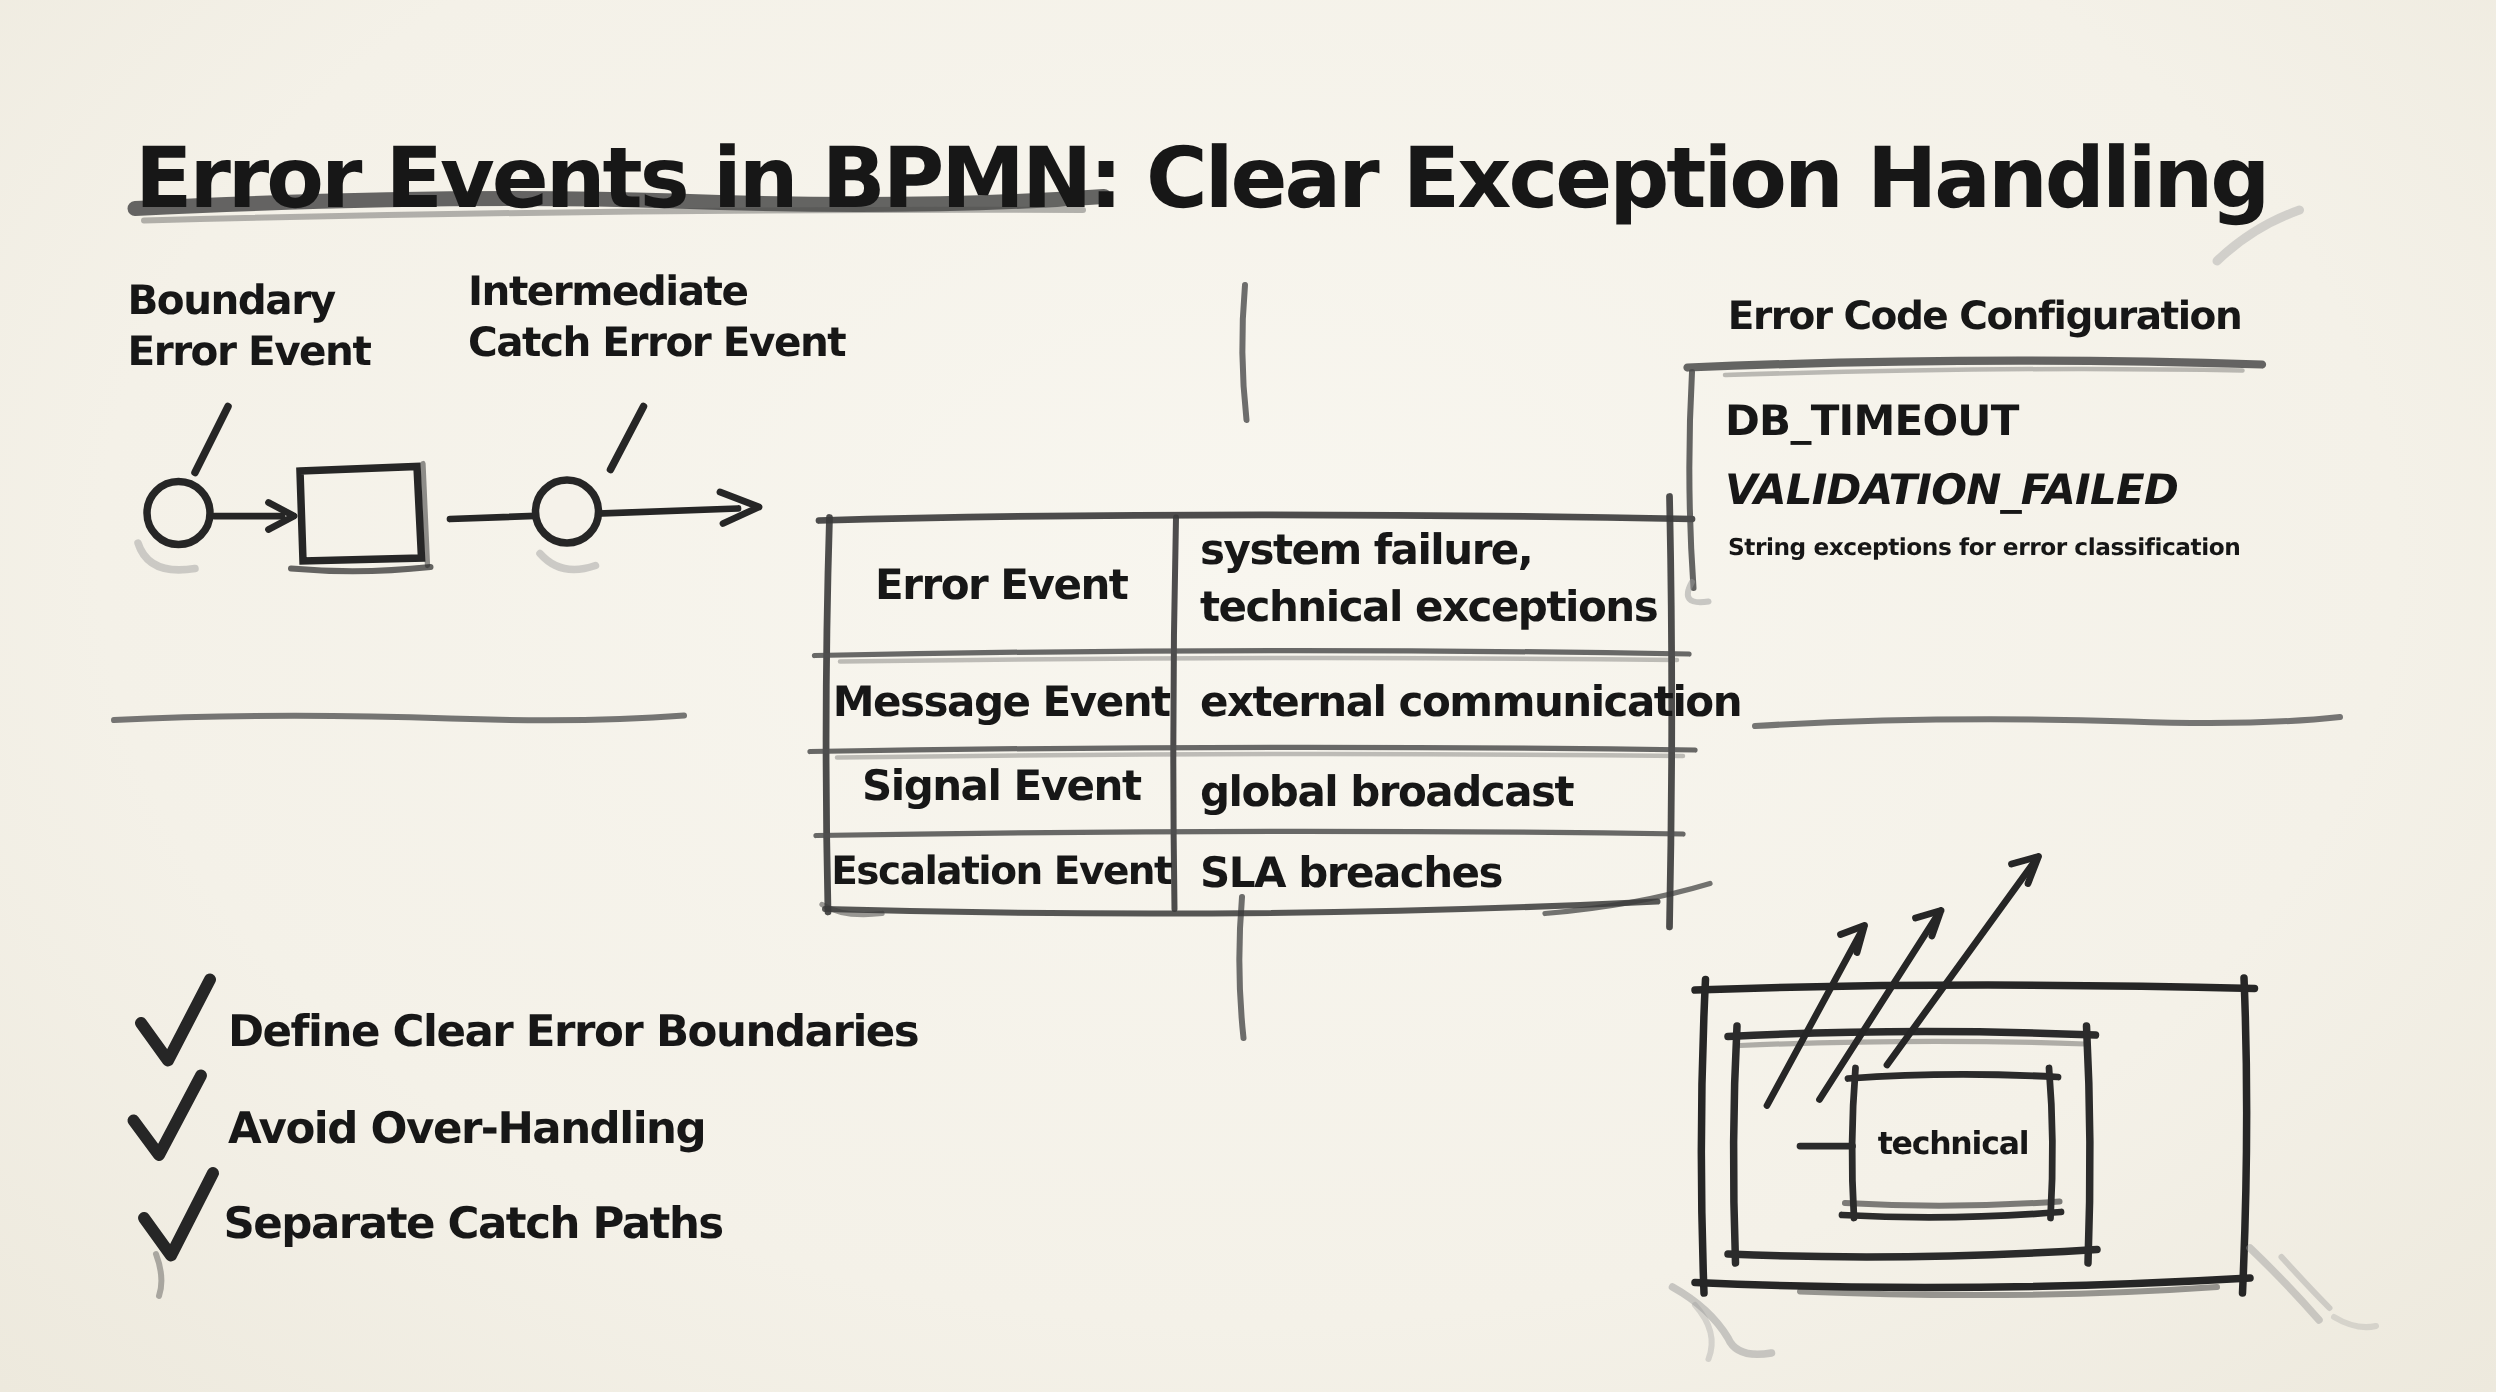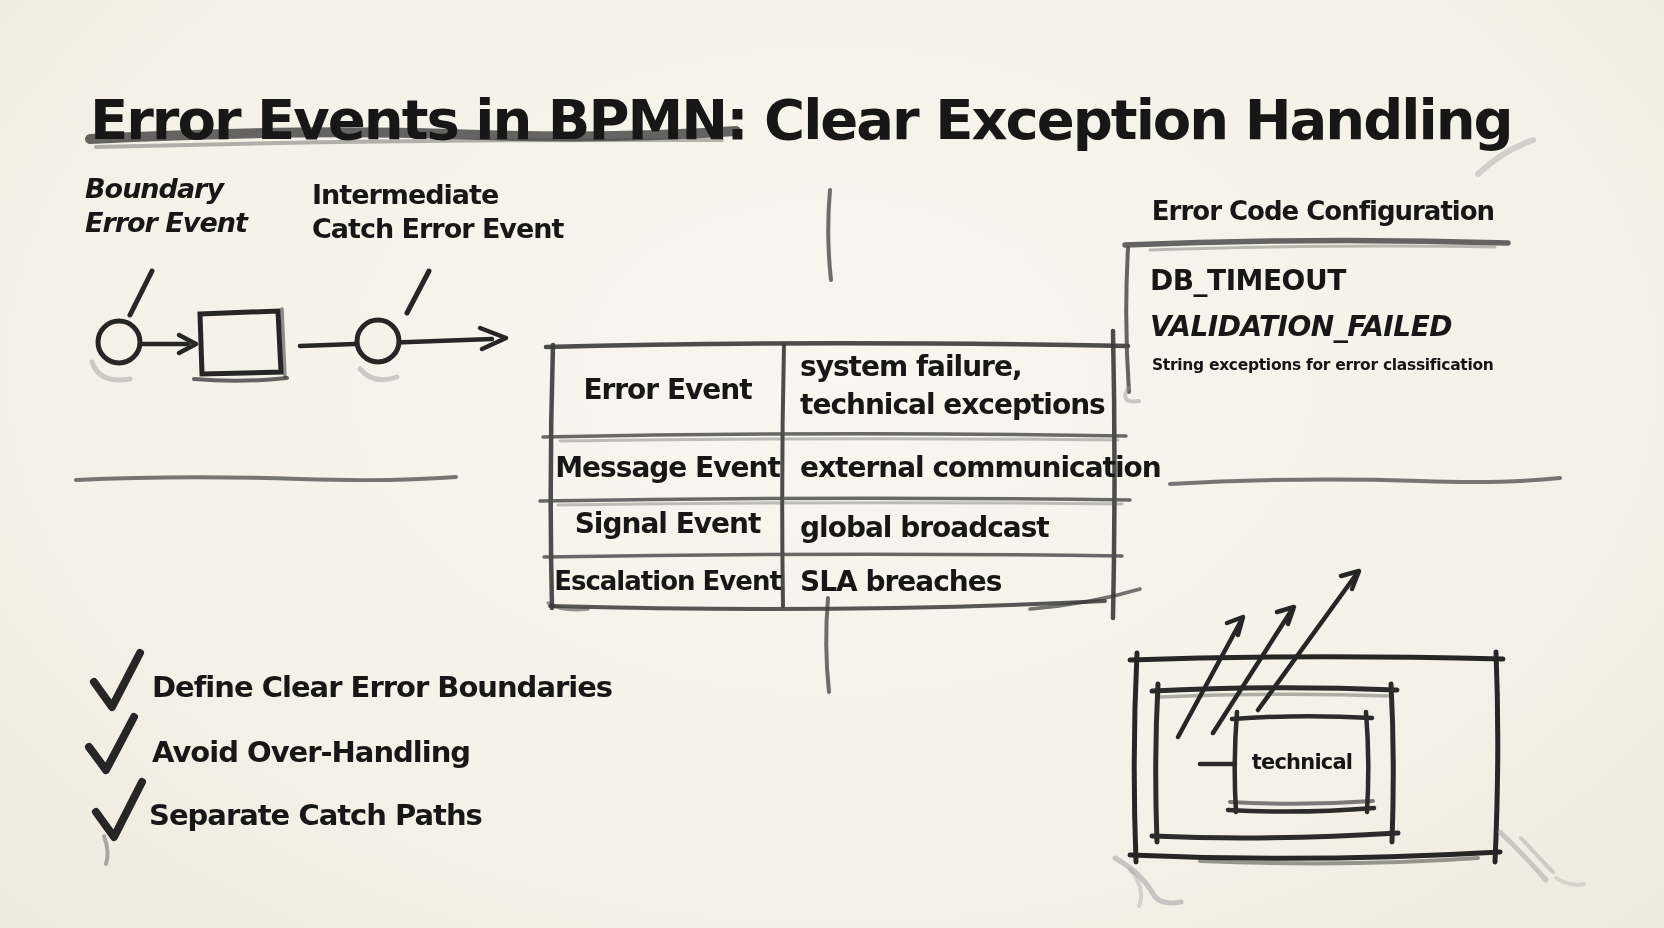--- a/index.html
+++ b/index.html
@@ -128,21 +128,21 @@
       <path d="M1115,858 Q1140,872 1152,892 Q1158,906 1181,902" stroke-width="5" opacity="0.5"></path>
       <path d="M1130,870 Q1146,888 1139,906" stroke-width="4" opacity="0.35"></path>
       <path d="M1500,832 Q1525,856 1546,880" stroke-width="5" opacity="0.45"></path>
       <path d="M1521,838 Q1541,860 1553,872" stroke-width="4" opacity="0.4"></path>
       <path d="M1556,878 Q1571,887 1584,884" stroke-width="4" opacity="0.3"></path>
     </g>
   </svg>
 
   <div class="abs t title" style="left:90px;top:56px;margin-top:31px;">Error Events in BPMN: Clear Exception Handling</div>
 
-  <div class="abs t symlabel" style="left:85px;top:172px;font-style:italic;">
+  <div class="abs t symlabel" style="left:85px;top:184px;">
     <span style="display:block">Boundary</span>
     <span style="display:block">Error Event</span>
   </div>
   <div class="abs t symlabel" style="left:312px;top:178px;">
     <span style="display:block">Intermediate</span>
     <span style="display:block">Catch Error Event</span>
   </div>
 
   <div>
     <div class="abs t cell ctr" style="left:552px;top:373px;width:231px;">Error Event</div>

